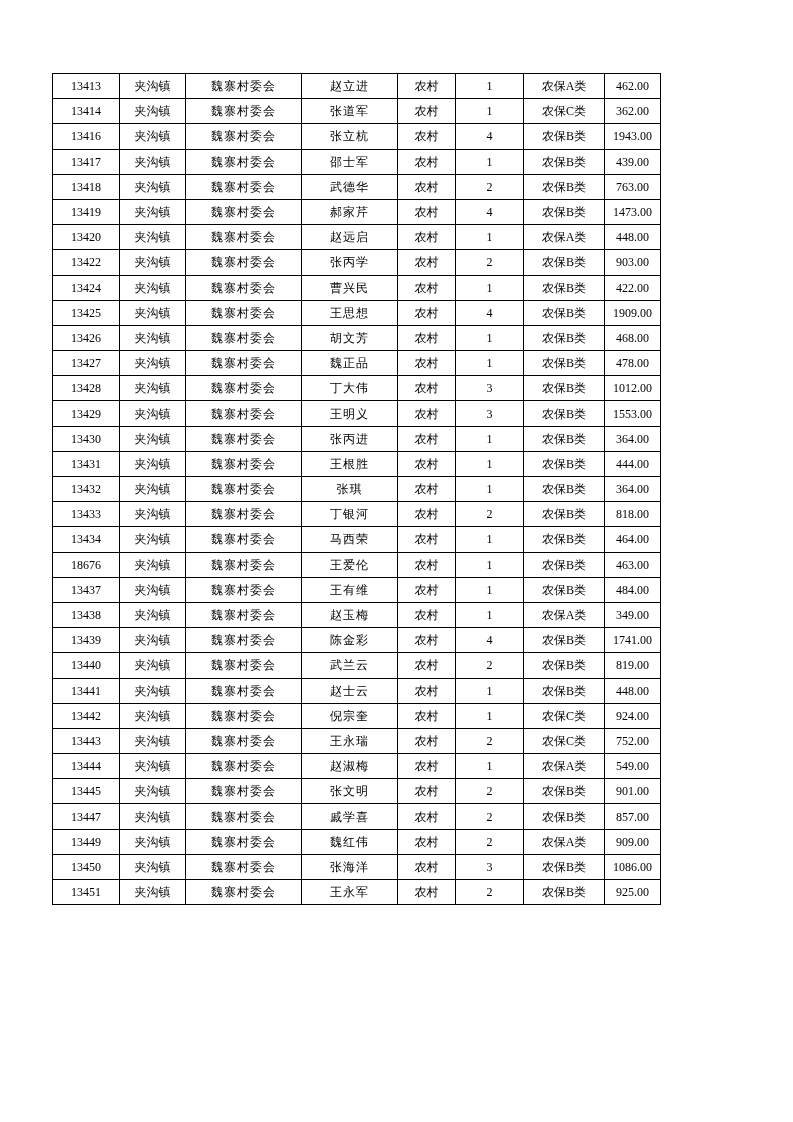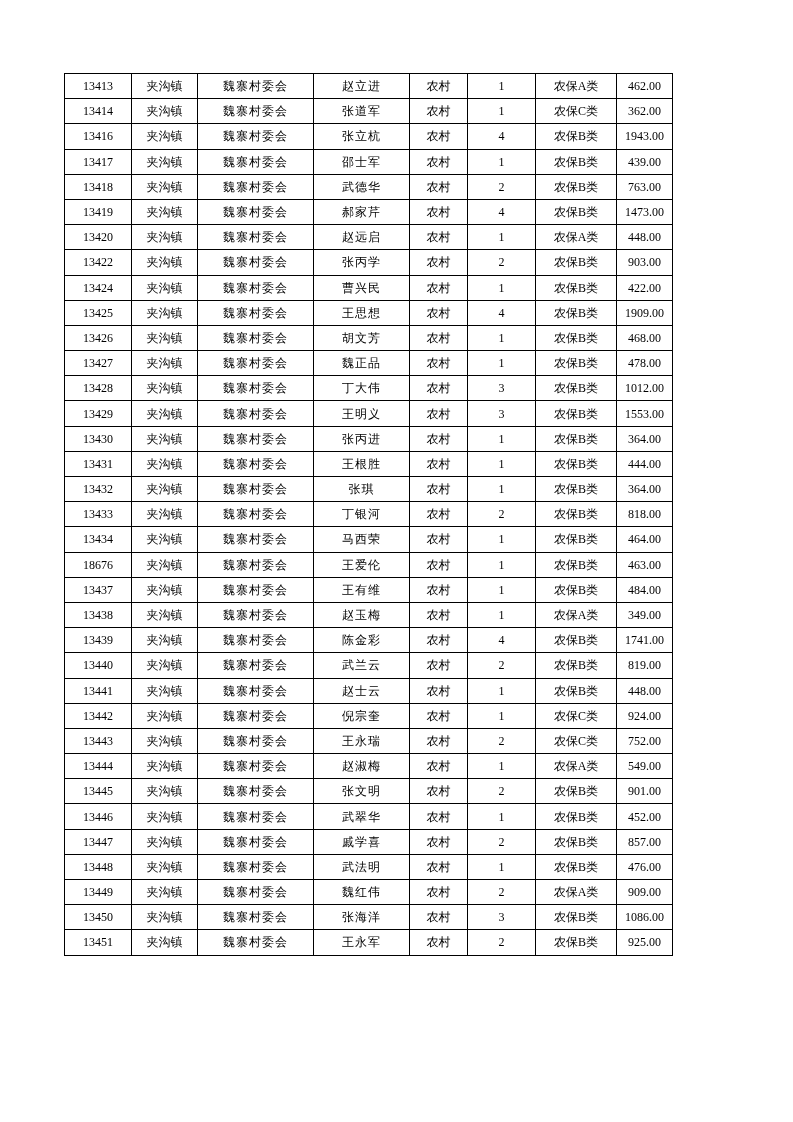--- a/index.html
+++ b/index.html
@@ -18,21 +18,21 @@
     position: absolute;
     top: 0; left: 0;
     width: 793px;
     height: 1122px;
     background: #ffffff;
     overflow: hidden;
   }
   table.records {
     position: absolute;
     top: 73px;
-    left: 64px;
+    left: 52px;
     border-collapse: collapse;
     table-layout: fixed;
     width: 608px;
     font-size: 12px;
   }
   table.records td {
     border: 1px solid #000000;
     height: 24.2px;
     padding: 0 2px;
     text-align: center;
@@ -341,48 +341,28 @@
           <td class="col-id">13445</td>
           <td class="col-town">夹沟镇</td>
           <td class="col-village">魏寨村委会</td>
           <td class="col-name">张文明</td>
           <td class="col-type">农村</td>
           <td class="col-count">2</td>
           <td class="col-category">农保B类</td>
           <td class="col-amount">901.00</td>
         </tr>
         <tr>
-          <td class="col-id">13446</td>
-          <td class="col-town">夹沟镇</td>
-          <td class="col-village">魏寨村委会</td>
-          <td class="col-name">武翠华</td>
-          <td class="col-type">农村</td>
-          <td class="col-count">1</td>
-          <td class="col-category">农保B类</td>
-          <td class="col-amount">452.00</td>
-        </tr>
-        <tr>
           <td class="col-id">13447</td>
           <td class="col-town">夹沟镇</td>
           <td class="col-village">魏寨村委会</td>
           <td class="col-name">戚学喜</td>
           <td class="col-type">农村</td>
           <td class="col-count">2</td>
           <td class="col-category">农保B类</td>
           <td class="col-amount">857.00</td>
-        </tr>
-        <tr>
-          <td class="col-id">13448</td>
-          <td class="col-town">夹沟镇</td>
-          <td class="col-village">魏寨村委会</td>
-          <td class="col-name">武法明</td>
-          <td class="col-type">农村</td>
-          <td class="col-count">1</td>
-          <td class="col-category">农保B类</td>
-          <td class="col-amount">476.00</td>
         </tr>
         <tr>
           <td class="col-id">13449</td>
           <td class="col-town">夹沟镇</td>
           <td class="col-village">魏寨村委会</td>
           <td class="col-name">魏红伟</td>
           <td class="col-type">农村</td>
           <td class="col-count">2</td>
           <td class="col-category">农保A类</td>
           <td class="col-amount">909.00</td>

